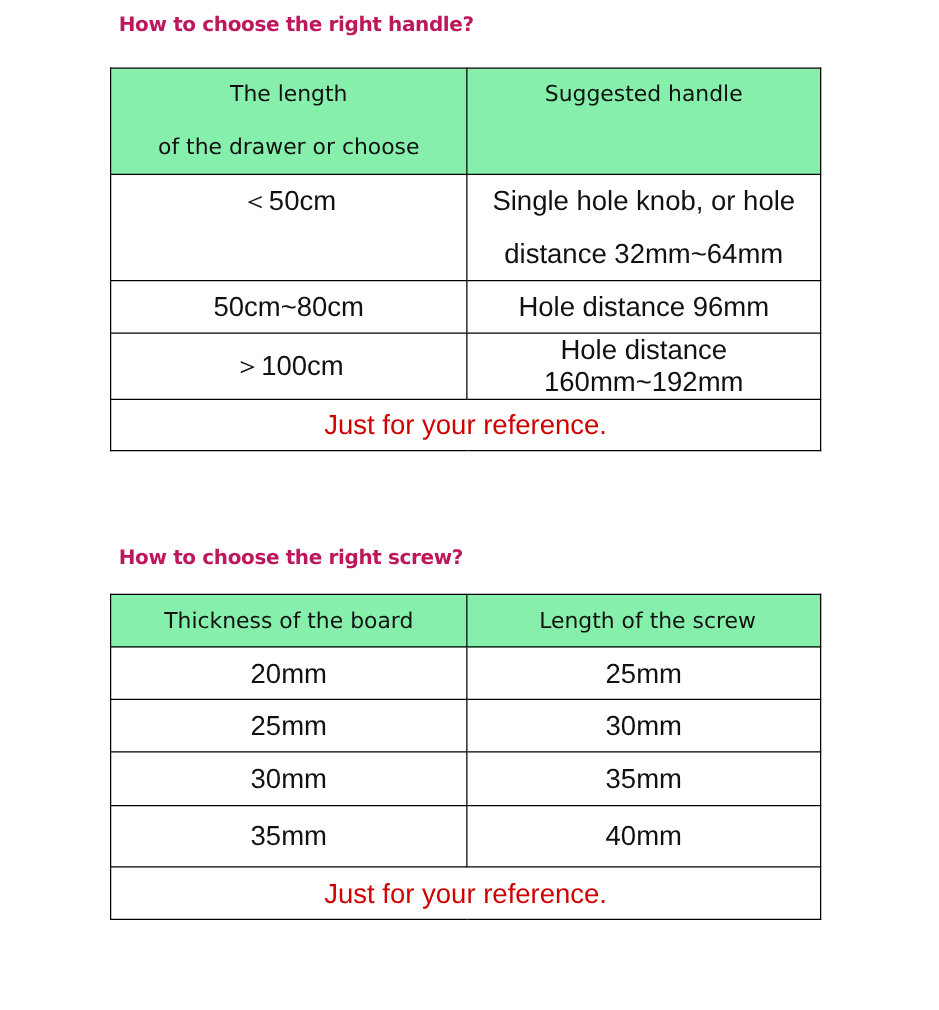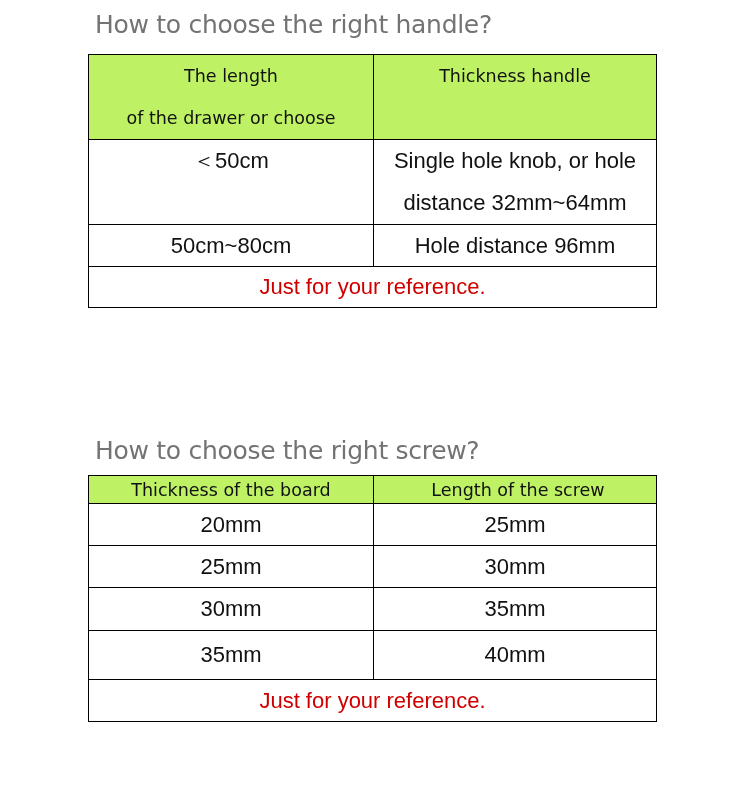--- a/index.html
+++ b/index.html
@@ -1,79 +1,83 @@
 <!DOCTYPE html>
 <html><head>
 <meta charset="utf-8">
 <style>
   html, body { margin: 0; padding: 0; background: #ffffff; }
   body { width: 751px; height: 808px; position: relative; overflow: hidden; }
   .title {
     position: absolute; left: 95px;
-    font-family: "DejaVu Sans", sans-serif; font-weight: normal;
-    font-size: 25px; color: #737373; letter-spacing: -0.3px; white-space: nowrap;
+    font-family: "DejaVu Sans", sans-serif; font-weight: bold;
+    font-size: 16px; color: #be185d; letter-spacing: -0.3px; white-space: nowrap;
   }
   table.grid {
     position: absolute; left: 88px; width: 569px;
     border-collapse: collapse; table-layout: fixed;
   }
   table.grid td {
     border: 1.5px solid #000; padding: 0; text-align: center; vertical-align: middle;
     font-family: "Liberation Sans", sans-serif; font-size: 22px; color: #111;
   }
   table.grid td.c1 { width: 284px; }
   td.head {
-    background: #bef264;
+    background: #86efac;
     font-family: "DejaVu Sans", sans-serif !important; font-size: 17.5px !important; color: #111; margin-left: 36px;
   }
   td.head-top { vertical-align: top !important; }
   .two-line { display: block; line-height: 42px; }
   td.note { color: #d00000 !important; }
   td.left-text { text-align: center; padding-left: 6px !important; }
 </style>
 </head>
 <body>
 
 <div class="title" style="top:10px;">How to choose the right handle?</div>
 
 <table class="grid" style="top:54px;">
   <tbody>
       <tr style="height:84px;">
     <td class="c1 head head-top">
       <span class="two-line">The length</span>
       <span class="two-line">of the drawer or choose</span>
     </td>
     <td class="head head-top">
-      <span class="two-line">Thickness handle</span>
+      <span class="two-line">Suggested handle</span>
     </td>
   </tr>
   <tr style="height:84px;">
     <td class="c1 head-top">
       <span class="two-line">＜50cm</span>
     </td>
     <td class="head-top">
       <span class="two-line">Single hole knob, or hole</span>
       <span class="two-line">distance 32mm~64mm</span>
     </td>
   </tr>
   <tr style="height:42px;">
     <td class="c1">50cm~80cm</td>
     <td>Hole distance 96mm</td>
   </tr>
+  <tr style="height:43px;">
+    <td class="c1">＞100cm</td>
+    <td>Hole distance 160mm~192mm</td>
+  </tr>
   <tr style="height:41px;">
     <td colspan="2" class="note">Just for your reference.</td>
   </tr>
 </tbody>
   </table>
 
 <div class="title" style="top:436px;">How to choose the right screw?</div>
 
 <table class="grid" style="top:475px;">
   <tbody>
-      <tr style="height:28px;">
+      <tr style="height:42px;">
     <td class="c1 head">Thickness of the board</td>
     <td class="head left-text">Length of the screw</td>
   </tr>
   <tr style="height:42px;">
     <td class="c1">20mm</td>
     <td>25mm</td>
   </tr>
   <tr style="height:42px;">
     <td class="c1">25mm</td>
     <td>30mm</td>

